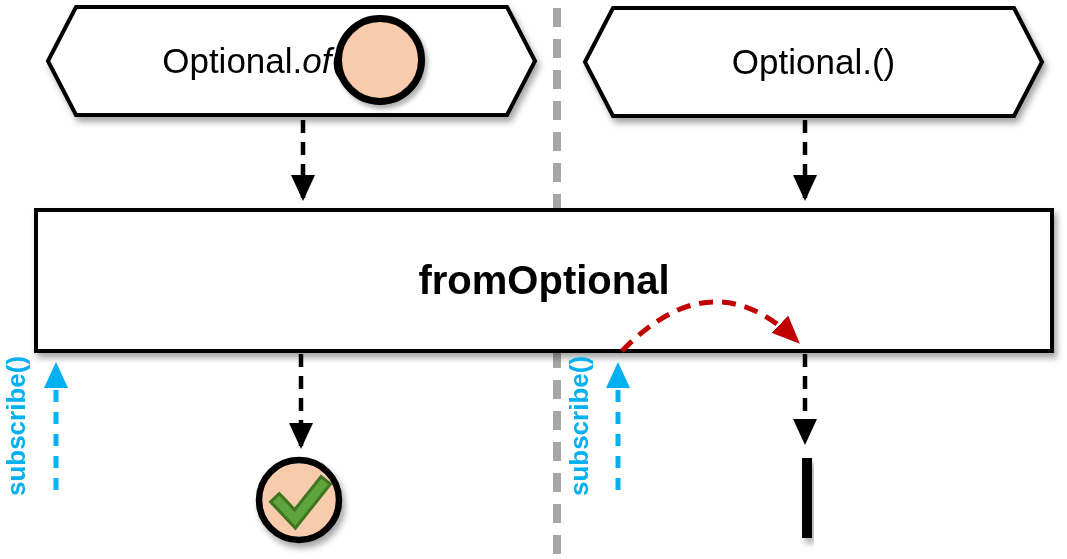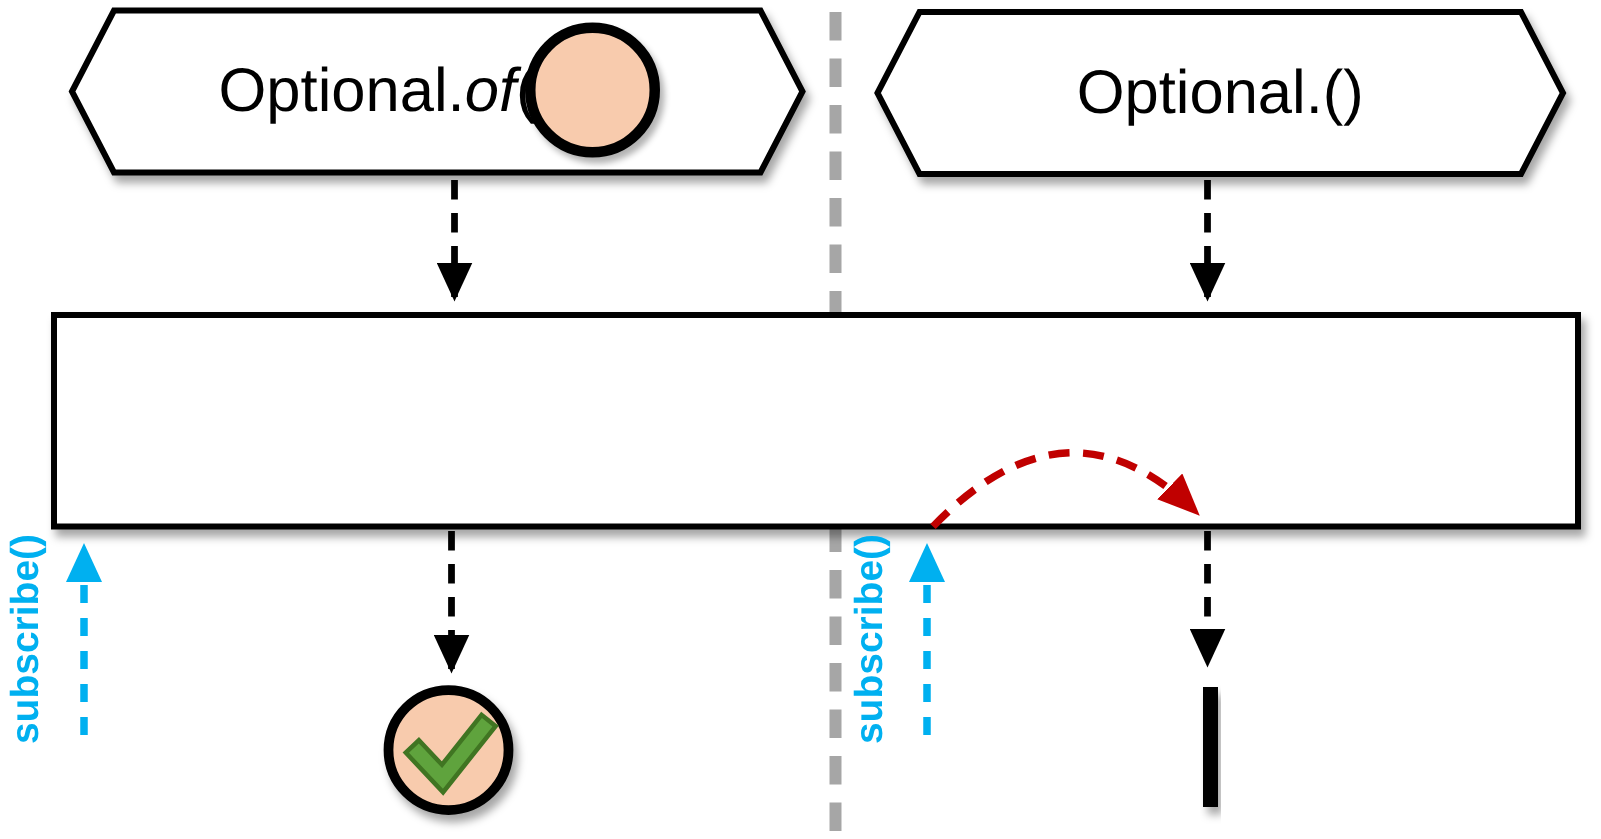--- a/index.html
+++ b/index.html
@@ -28,21 +28,21 @@
   .fill-black{fill:#000000;}
   .fill-blue{fill:var(--subscribe-blue);}
   .fill-red{fill:var(--resubscribe-red);}
   .marble-fill{fill:var(--marble-fill);stroke:#000000;stroke-width:6.5;}
   .check-outline{fill:none;stroke:var(--check-green-dark);stroke-width:15;stroke-linecap:square;stroke-linejoin:miter;}
   .check-body{fill:none;stroke:var(--check-green);stroke-width:9;stroke-linecap:square;stroke-linejoin:miter;}
 
   
   .hex-label{
     position:absolute;display:flex;align-items:center;justify-content:center;
-    font-size:41px;line-height:1;white-space:nowrap;
+    font-size:35px;line-height:1;white-space:nowrap;
   }
   .hex-label.left{left:48px;top:6px;width:487px;height:108px;}
   .hex-label.right{left:585px;top:7px;width:457px;height:108px;}
   .hex-label .it{font-style:italic;}
   .inline-marble{
     display:inline-block;width:76px;height:76px;border-radius:50%;
     background:var(--marble-fill);border:7px solid #000;
     margin-left:-8px;margin-right:-16px;position:relative;z-index:1;
     box-shadow:3px 4px 4px rgba(0,0,0,0.30);
   }
@@ -121,17 +121,18 @@
       <span>(</span>
       <span class="inline-marble"></span>
       <span>)</span>
   </div>
 
   <div class="hex-label right">
     <span>Optional.</span>
       <span>()</span>
   </div>
 
+  <div class="operator-label">fromOptional</div>
 
   <div class="subscribe-label left">subscribe()</div>
   <div class="subscribe-label right">subscribe()</div>
 
 </div>
 
 </body></html>

